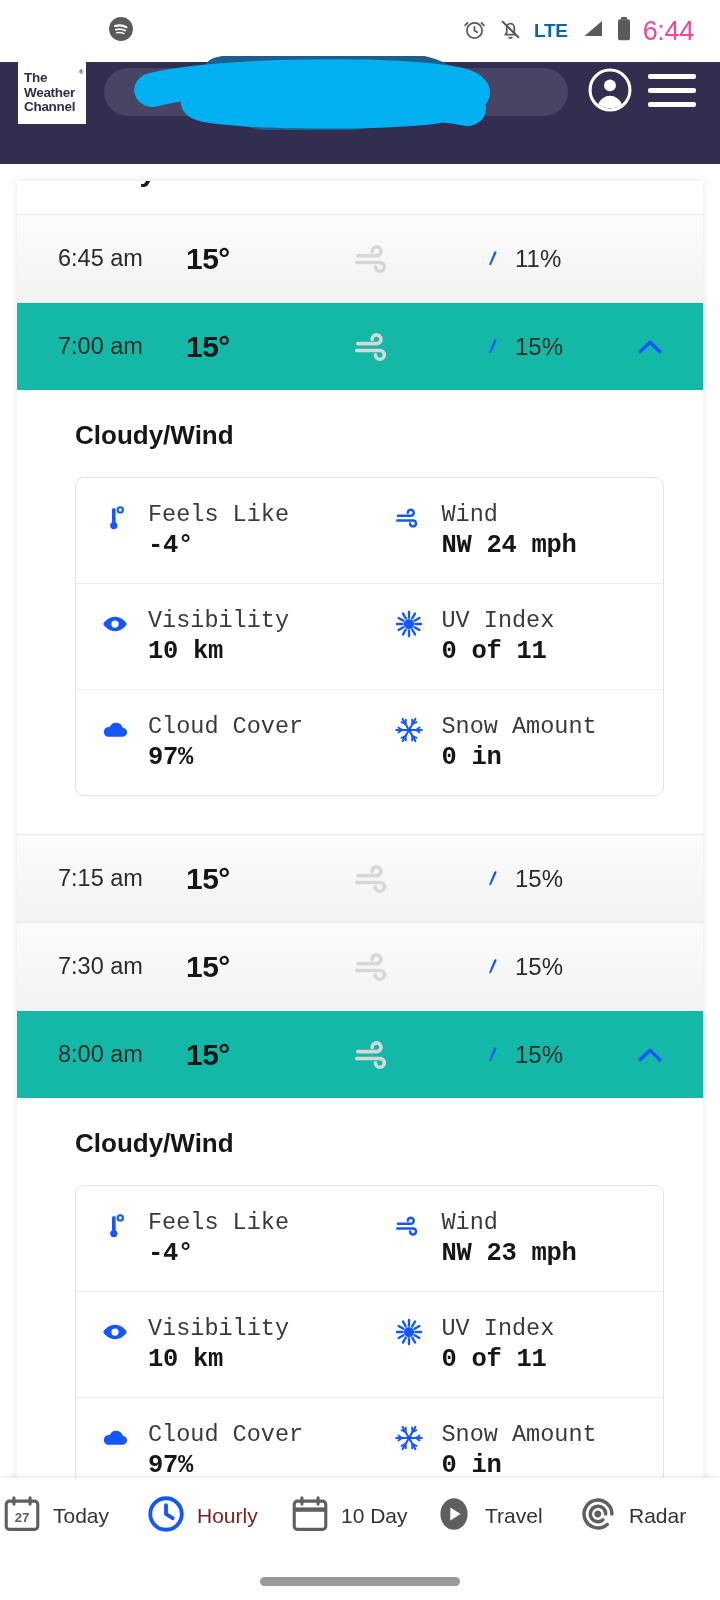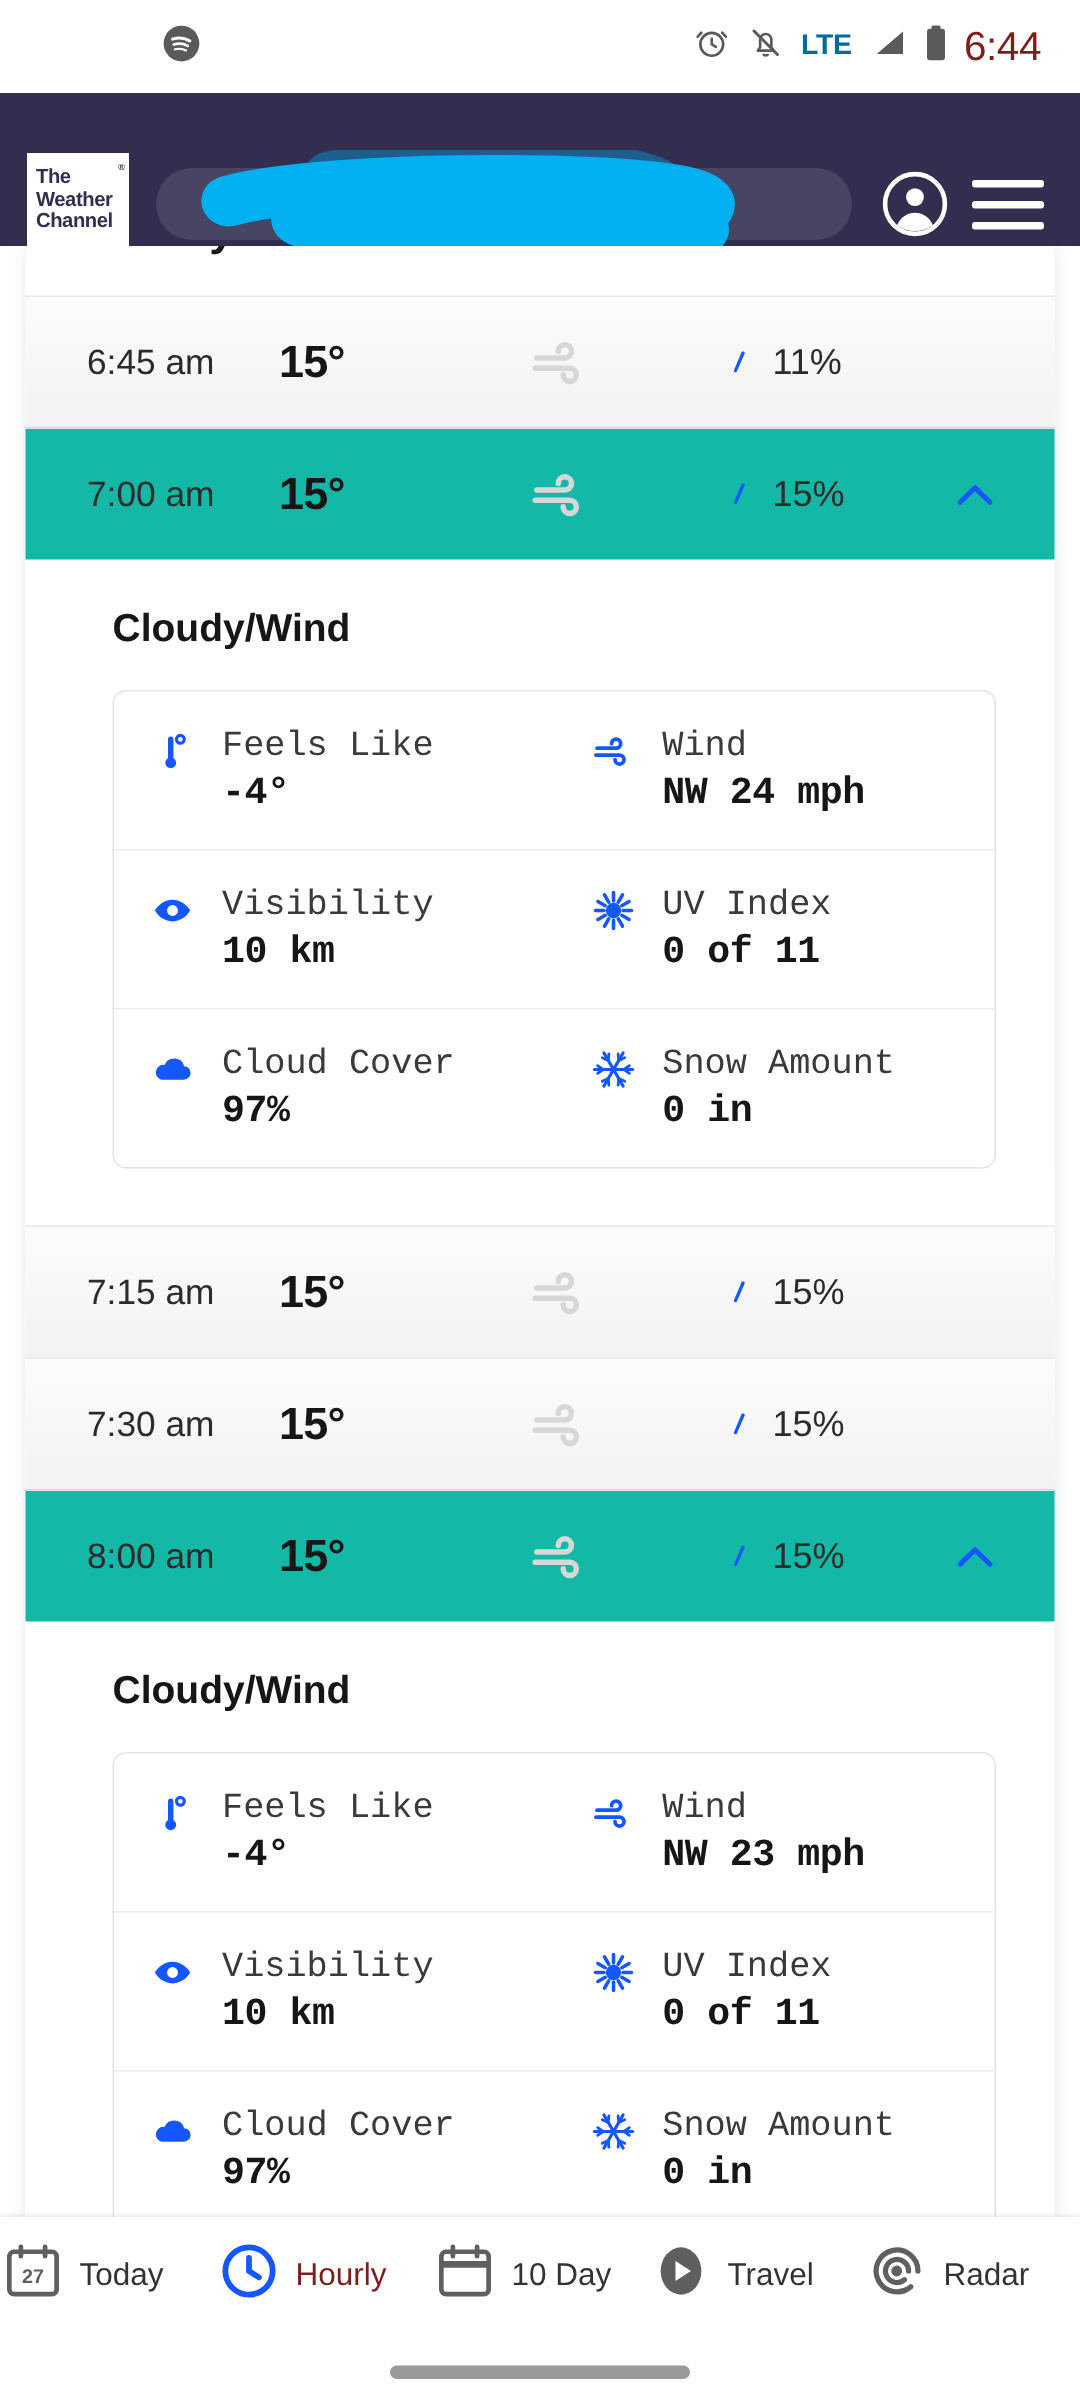--- a/index.html
+++ b/index.html
@@ -12,27 +12,27 @@
   }
 
   
   .statusbar {
     height:62px; background:#ffffff;
     display:flex; align-items:center;
     padding:0 26px;
   }
   .sb-left { flex:0 0 auto; margin-left:82px; }
   .sb-right { margin-left:auto; display:flex; align-items:center; gap:11px; }
-  .sb-time { font-size:27px; color:#7f1d1d; font-weight:400; letter-spacing:-0.3px; }
+  .sb-time { font-size:27px; color:#ec4899; font-weight:400; letter-spacing:-0.3px; }
   .sb-ico { display:block; }
 
   
   .appbar {
     height:102px; background:#312e4f;
-    display:flex; align-items:flex-end;
+    display:flex; align-items:flex-start;
     padding:0 18px; position:relative;
   }
   .logo {
     width:68px; height:62px; background:#ffffff;
     display:flex; flex-direction:column; justify-content:center;
     padding-left:6px; position:relative; flex:0 0 auto;
   }
   .logo span {
     display:block; color:#312e4f; font-weight:bold;
     font-size:13.5px; line-height:14.5px; letter-spacing:-0.3px;
@@ -43,21 +43,21 @@
     position:absolute; left:0; top:6px; right:0; height:48px;
     background:#474464; border-radius:26px;
   }
   .scribble { position:absolute; left:-14px; top:-6px; width:100%; height:74px; pointer-events:none; }
   .acct-btn { width:56px; height:56px; flex:0 0 auto; display:flex; align-items:center; justify-content:center; }
   .menu-btn { width:60px; height:56px; flex:0 0 auto; display:flex; flex-direction:column; justify-content:center; gap:9px; padding:0 6px; margin-left:4px; }
   .menu-btn i { display:block; height:5px; background:#fff; border-radius:2px; }
 
   
   .content { position:absolute; top:164px; left:0; right:0; bottom:122px; background:#fff; overflow:hidden; }
-  .page { position:absolute; left:17px; right:17px; top:0; background:#fff;
+  .page { position:absolute; left:17px; right:17px; top:17px; background:#fff;
           box-shadow:0 0 10px rgba(0,0,0,0.10); }
   .clipped-head { height:33px; overflow:hidden; position:relative; }
   .clipped-head .txt {
     position:absolute; left:53px; top:-27px;
     font-size:30px; font-weight:bold; color:#1b1b1b;
   }
 
   .hour-row {
     display:flex; align-items:center; height:88px;
     padding:0 23px 0 41px; position:relative;

